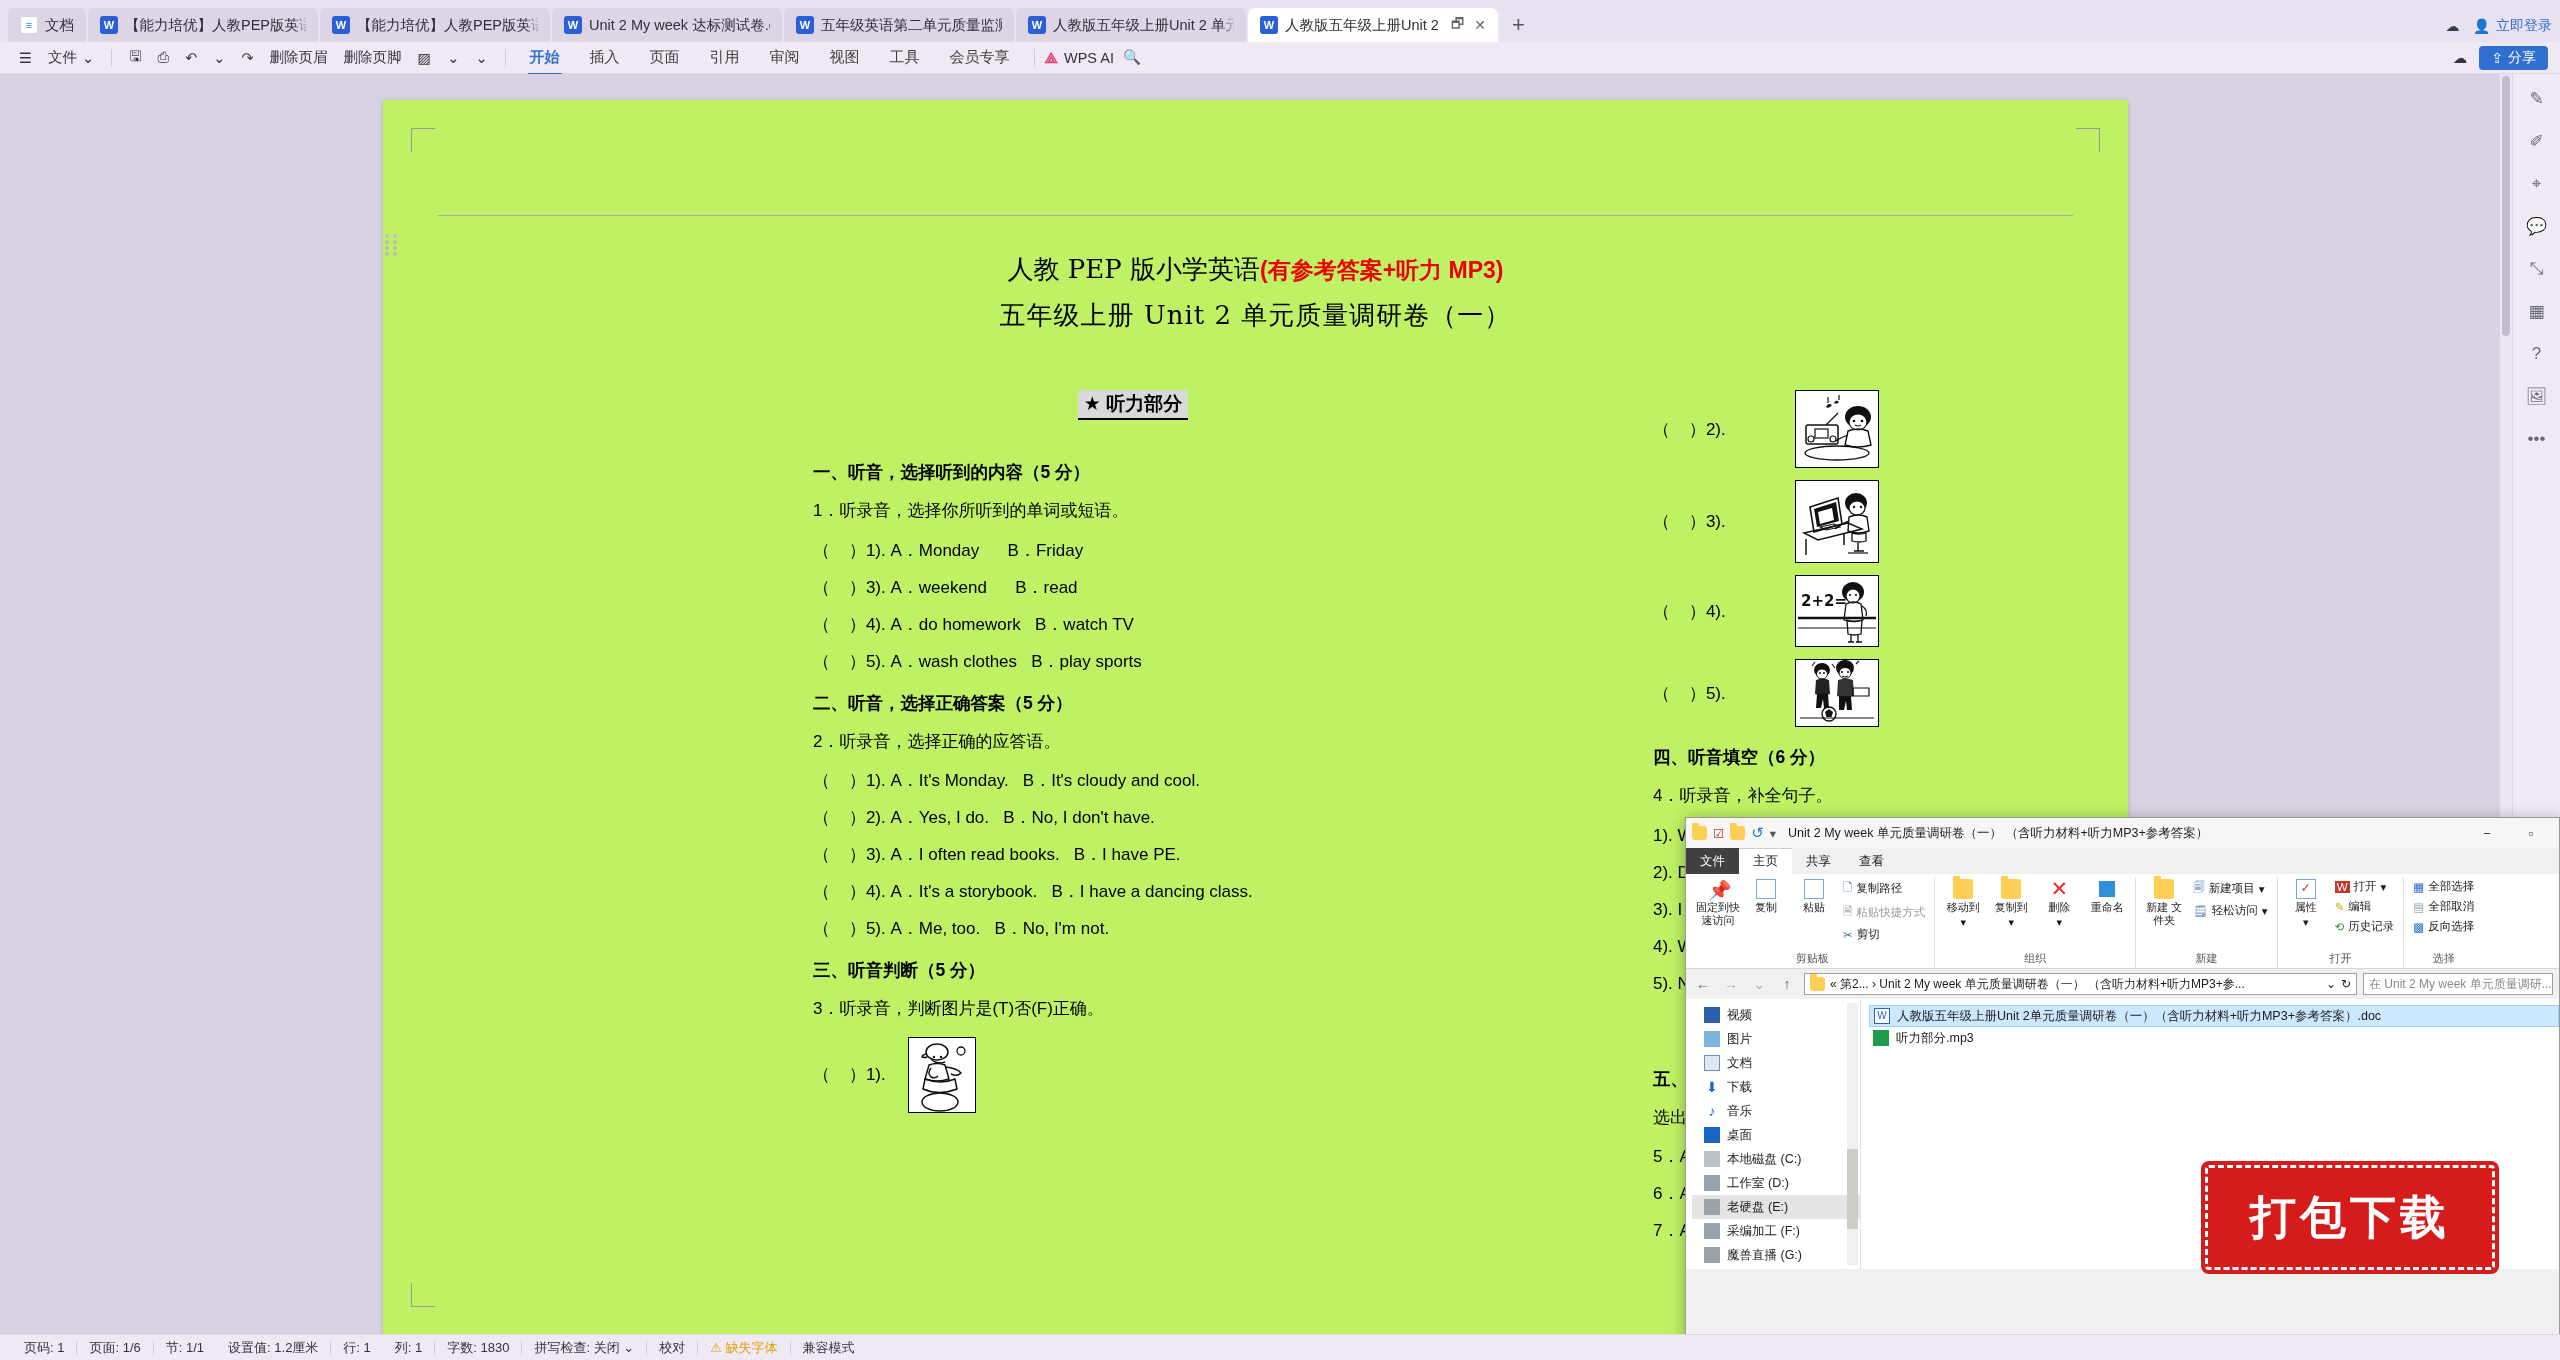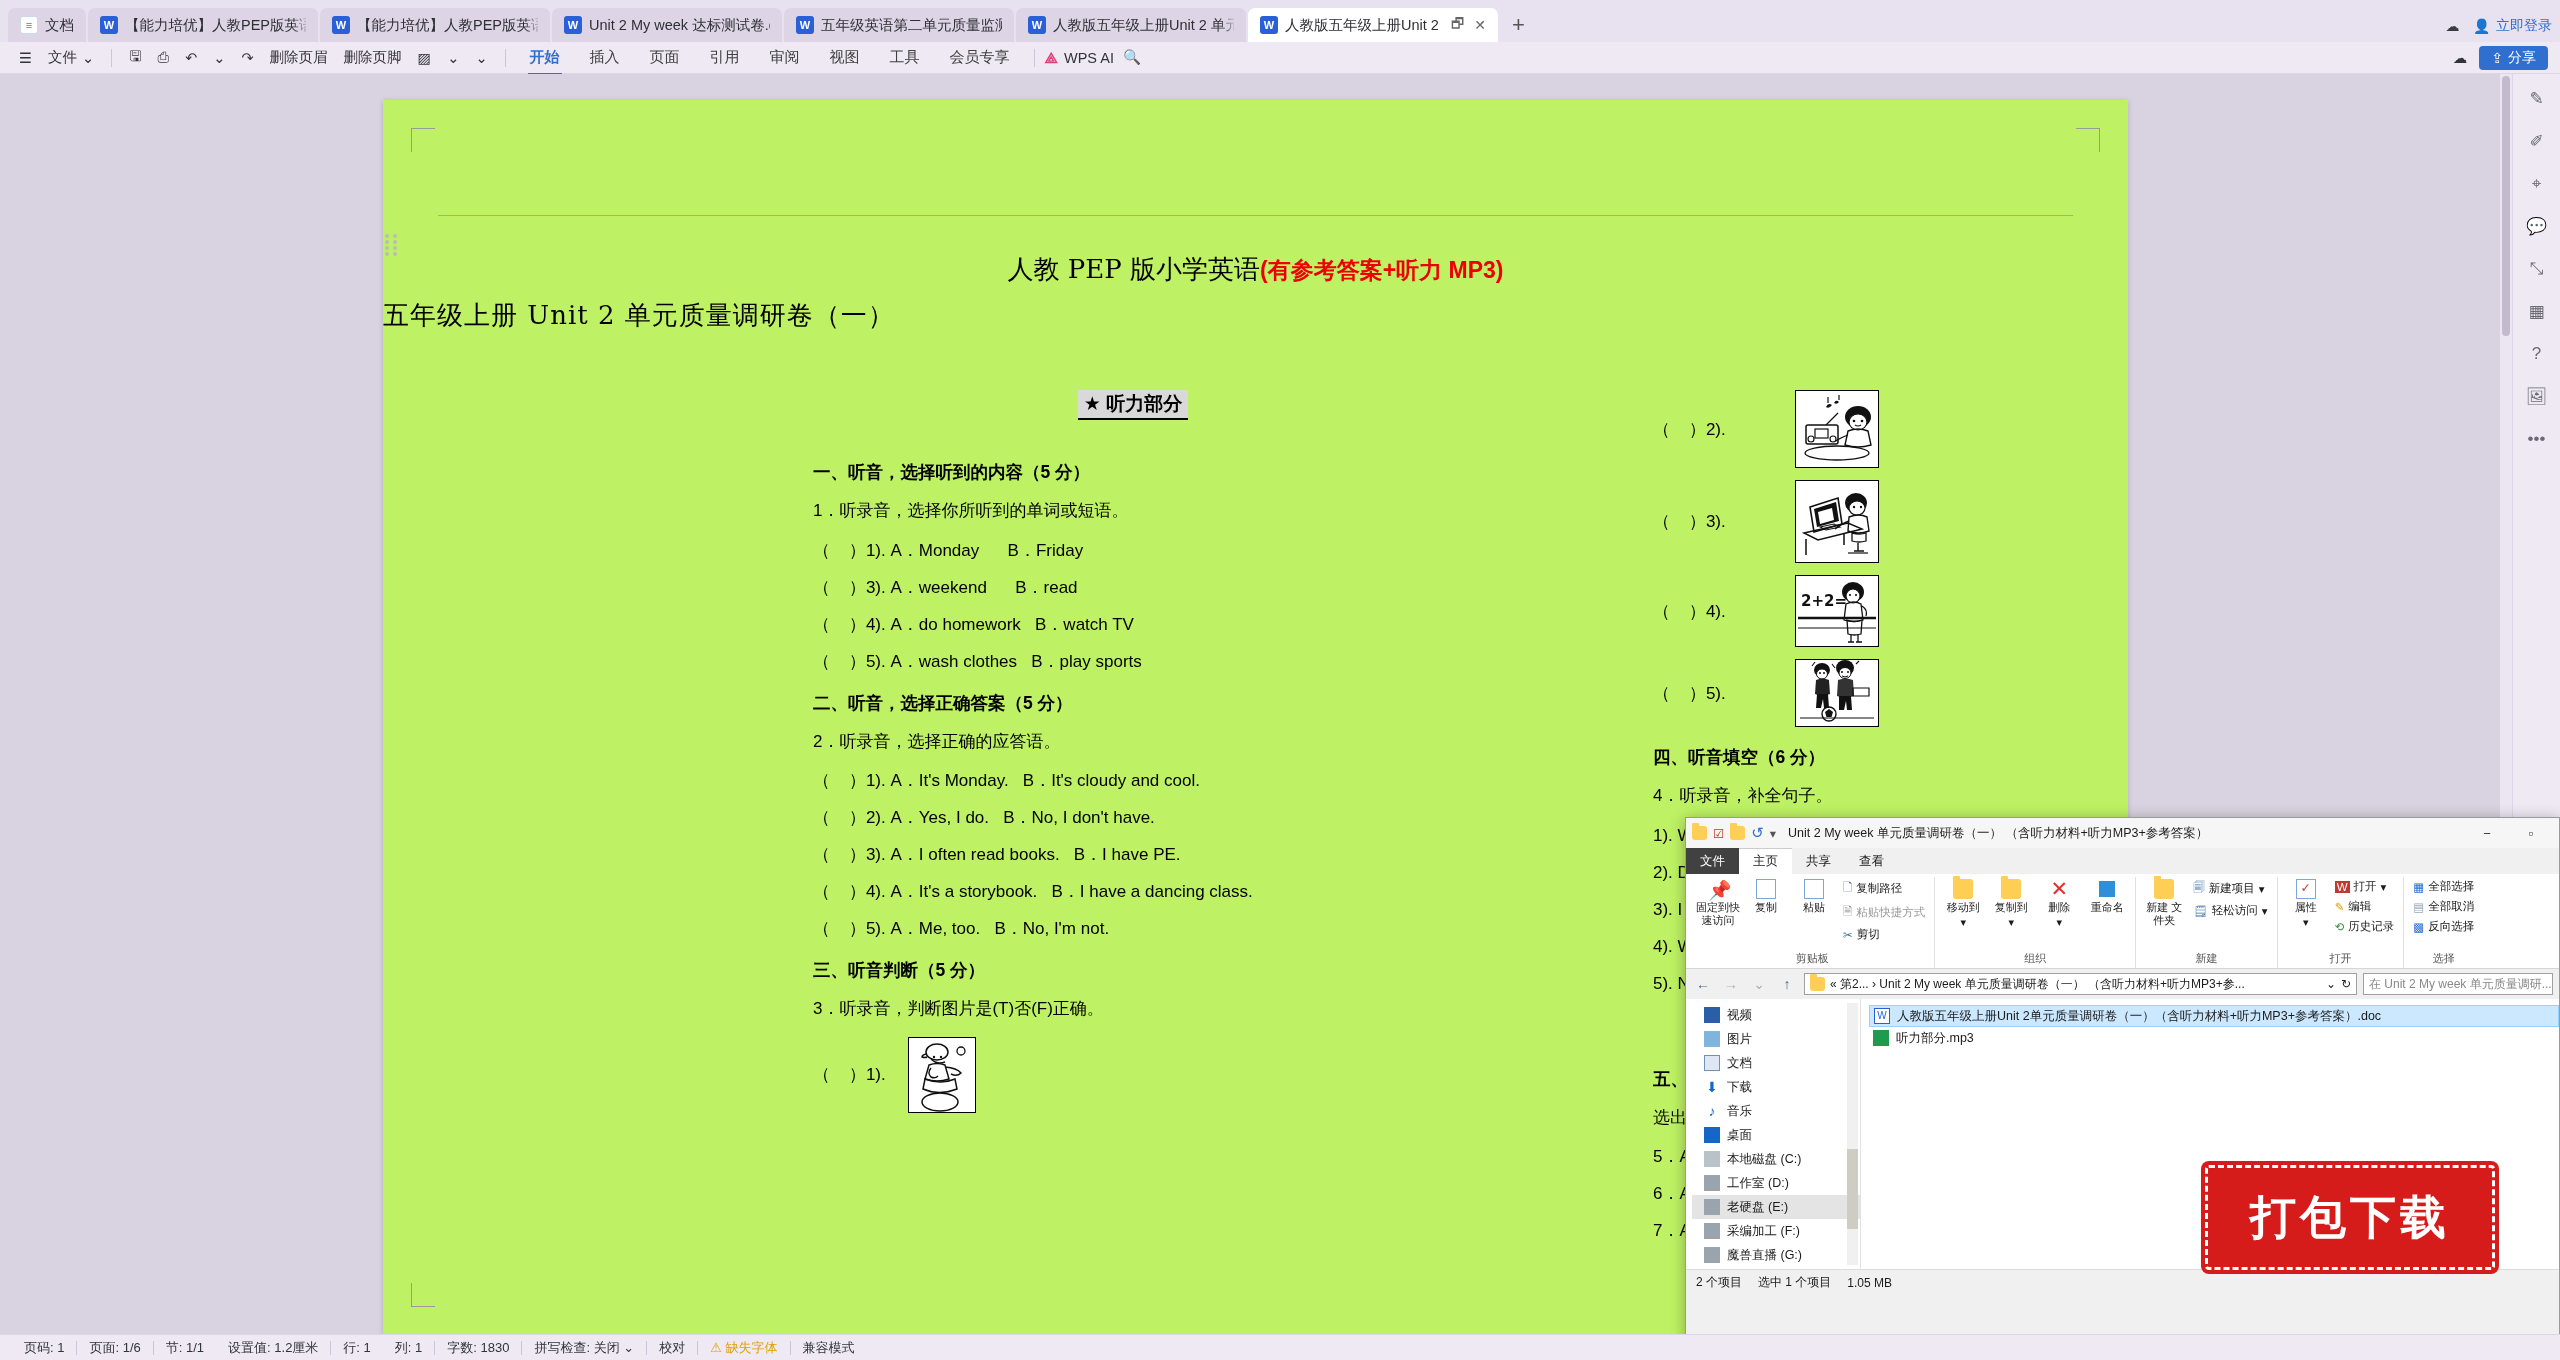--- a/index.html
+++ b/index.html
@@ -90,21 +90,21 @@
   }
   .drag-dots i { width: 4px; height: 4px; background: #bbb; border-radius: 50%; display: block; }
 
   .doc-title1 {
     position: absolute; left: 0; right: 0; top: 152px; text-align: center;
     font-family: "DejaVu Serif", "Liberation Serif", serif;
     font-size: 26px; color: #000;
   }
   .doc-title1 .red { color: #ee0000; font-weight: bold; font-size: 23px; font-family: "Liberation Sans", sans-serif; }
   .doc-title2 {
-    position: absolute; left: 0; right: 0; top: 198px; 
+    position: absolute; left: 0; right: 0; top: 198px; text-align: center;
     font-family: "DejaVu Serif", "Liberation Serif", serif;
     font-size: 26px; color: #000; letter-spacing: 1px;
   }
   .cols { position: absolute; left: 0; right: 0; top: 290px; bottom: 0; }
   .col-l { position: absolute; left: 430px; width: 640px; top: 0; }
   .col-r { position: absolute; left: 1270px; width: 640px; top: 0; }
 
   .sec-banner {
     text-align: center; font-size: 19px; font-weight: bold; color: #000;
     background: #d9d9d9; display: inline-block; padding: 1px 6px;
@@ -748,25 +748,20 @@
         <span class="nav-ico-sq" style="background:#fff;border:1px solid #2a5fd6;color:#2a5fd6;font-size:10px;text-align:center;line-height:14px">W</span>
         <span>人教版五年级上册Unit 2单元质量调研卷（一）（含听力材料+听力MP3+参考答案）.doc</span>
       </div>
       <div class="file-item">
         <span class="nav-ico-sq" style="background:#1f9b4e"></span>
         <span>听力部分.mp3</span>
       </div>
     </div>
   </div>
 
-  <div class="ex-status">
-    <span class="seg">2 个项目</span>
-    <span class="seg">选中 1 个项目</span>
-    <span class="seg">1.05 MB</span>
-  </div>
 </div>
 
 <div class="stamp">打包下载</div>
 
 <div class="statusbar">
   <span class="sb-item">页码: 1</span>
   <span class="sb-sep"></span>
   <span class="sb-item">页面: 1/6</span>
   <span class="sb-sep"></span>
   <span class="sb-item">节: 1/1</span>

